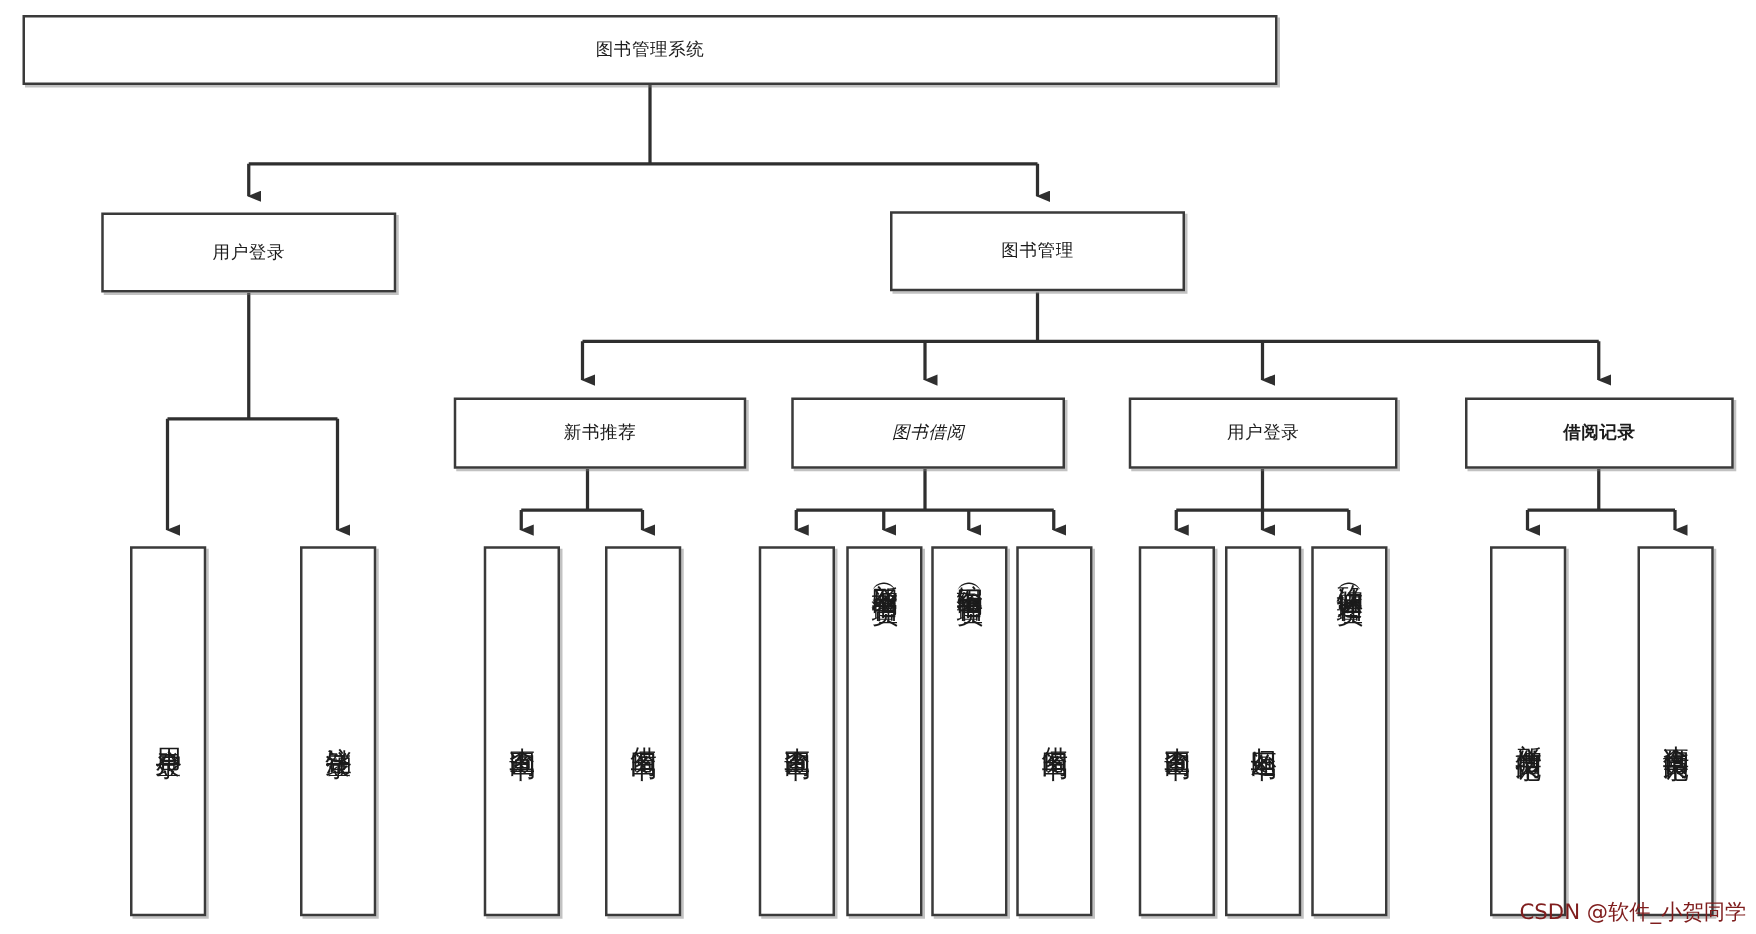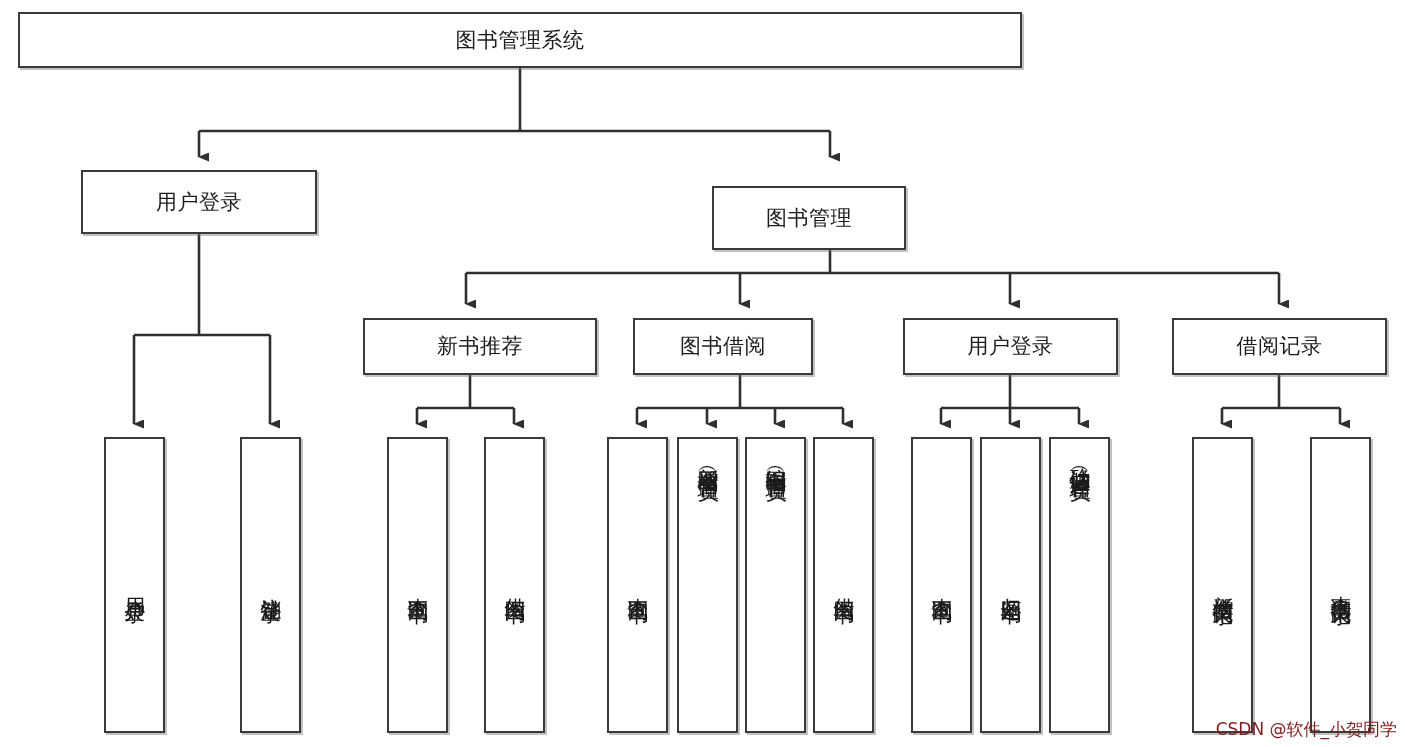--- a/index.html
+++ b/index.html
@@ -36,21 +36,21 @@
     justify-content: center;
     color: #1b1b1b;
     z-index: 2;
   }
   .node .lbl {
     display: block;
     text-align: center;
     line-height: 1.18;
   }
   .node.h .lbl {
-    font-size: 21px;
+    font-size: 14px;
     letter-spacing: 0.5px;
   }
   .node.v {
     align-items: flex-start;
     padding-top: 12px;
   }
   .node.v .lbl {
     writing-mode: vertical-rl;
     text-orientation: upright;
     font-size: 21px;
@@ -128,34 +128,34 @@
     </g>
   </svg>
 
   <div class="node h" style="left:18px; top:12px; width:1004px; height:56px;">
     <span class="lbl">图书管理系统</span>
   </div>
 
   <div class="node h" style="left:81px; top:170px; width:236px; height:64px;">
     <span class="lbl">用户登录</span>
   </div>
-  <div class="node h" style="left:712px; top:186px; width:194px; height:64px;">
+  <div class="node h" style="left:712px; top:169px; width:236px; height:64px;">
     <span class="lbl">图书管理</span>
   </div>
 
   <div class="node h" style="left:363px; top:318px; width:234px; height:57px;">
     <span class="lbl">新书推荐</span>
   </div>
-  <div class="node h" style="left:633px; top:318px; width:180px; height:57px;">
+  <div class="node h" style="left:633px; top:318px; width:219px; height:57px;font-style:italic;">
     <span class="lbl">图书借阅</span>
   </div>
   <div class="node h" style="left:903px; top:318px; width:215px; height:57px;">
     <span class="lbl">用户登录</span>
   </div>
-  <div class="node h" style="left:1172px; top:318px; width:215px; height:57px;">
+  <div class="node h" style="left:1172px; top:318px; width:215px; height:57px;font-weight:bold;">
     <span class="lbl">借阅记录</span>
   </div>
 
   <div class="node v mid" style="left:104px; top:437px; width:61px; height:296px;">
     <span class="lbl">用户登录</span>
   </div>
   <div class="node v mid" style="left:240px; top:437px; width:61px; height:296px;">
     <span class="lbl">注销登录</span>
   </div>
 

